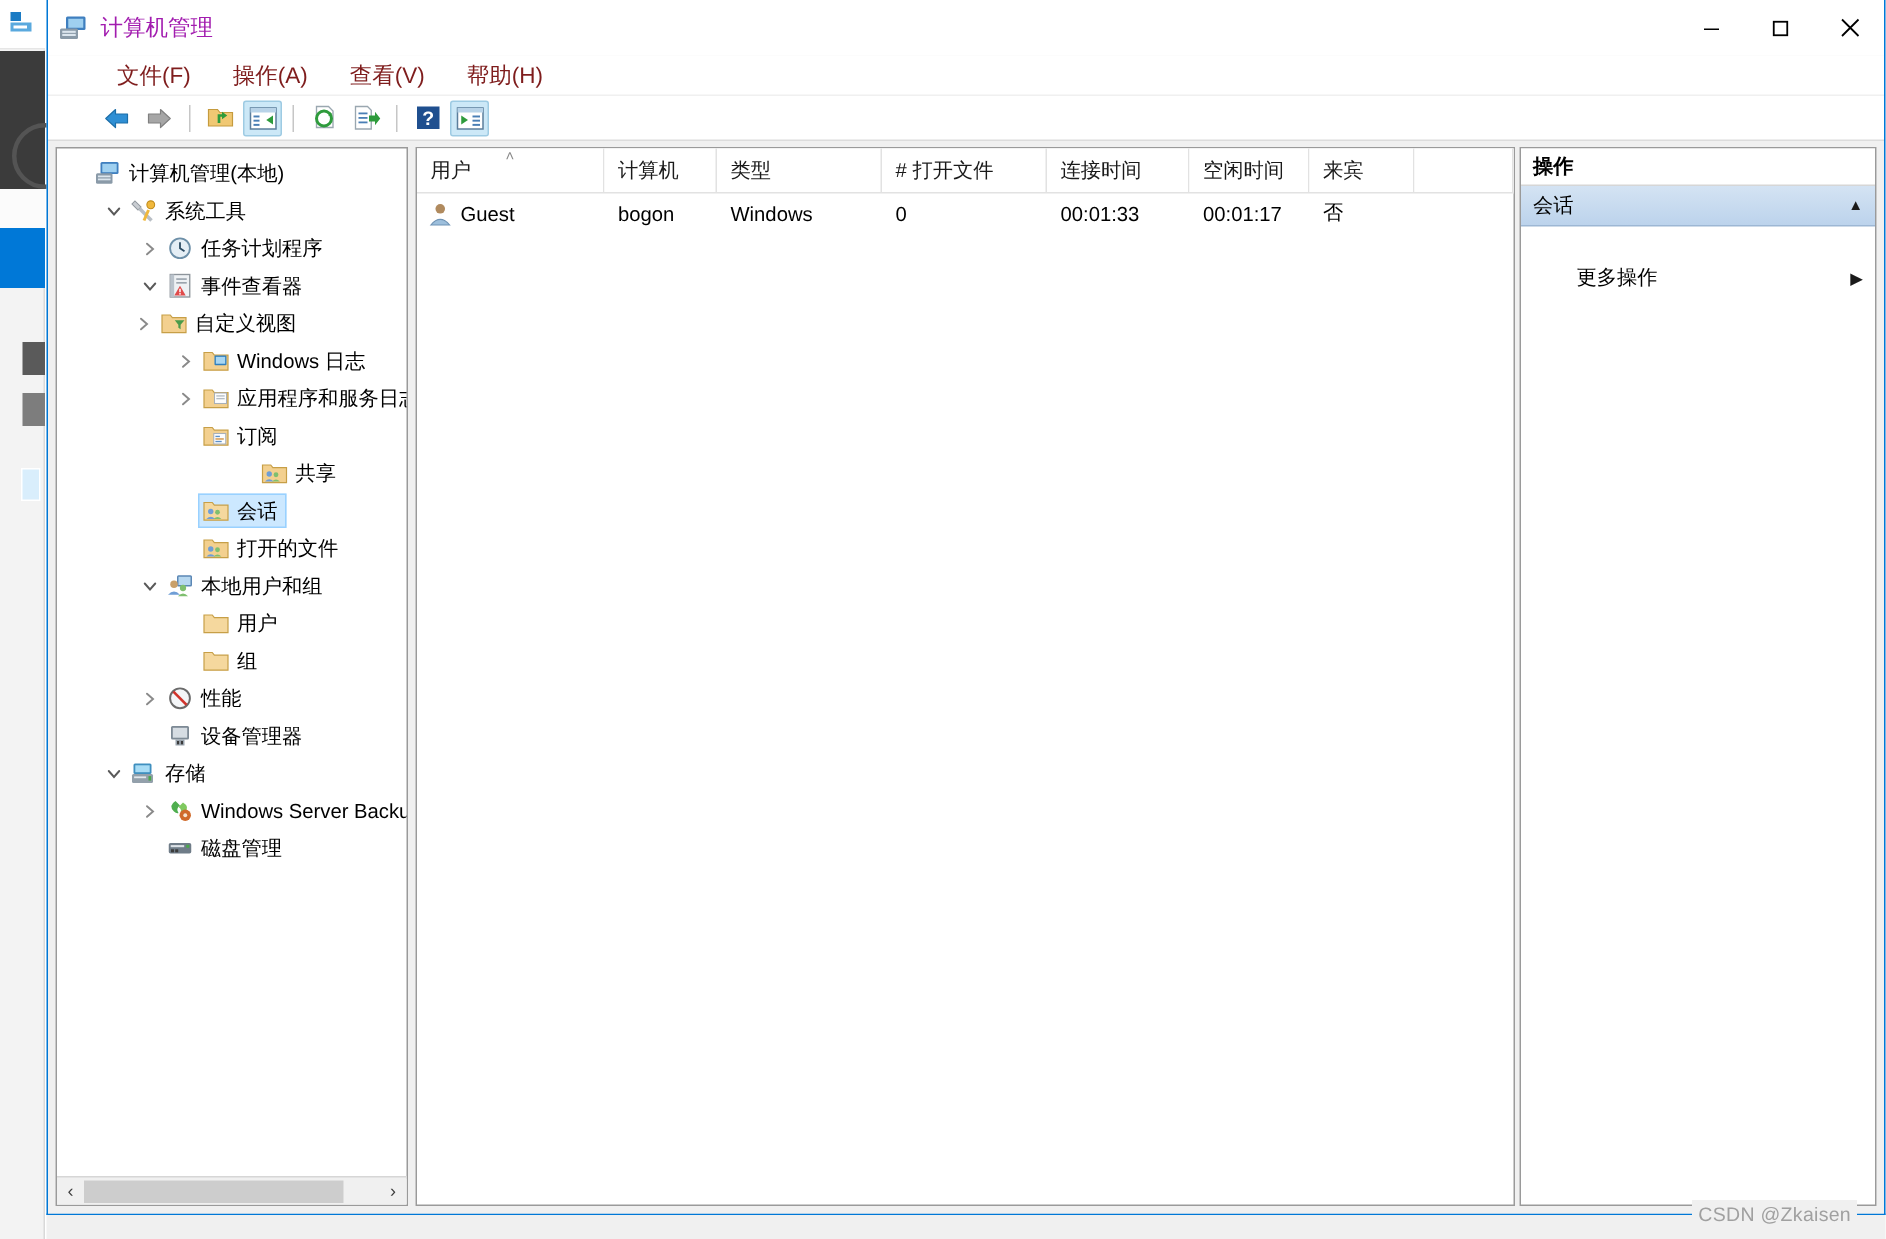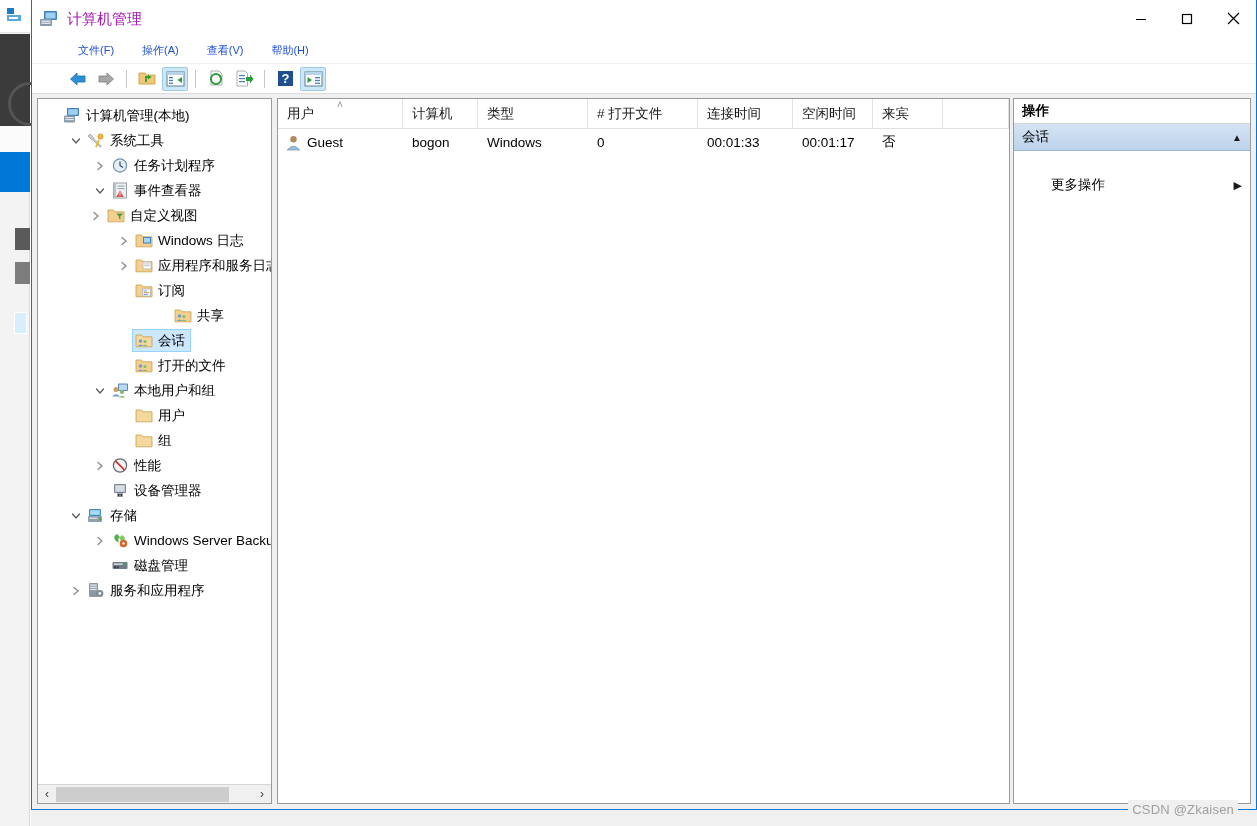--- a/index.html
+++ b/index.html
@@ -87,21 +87,21 @@
 
   
   .menubar {
     height: 27px; background: #ffffff;
     display: flex; align-items: center;
     padding-left: 36px;
     flex: 0 0 auto;
     border-bottom: 1px solid #f0f0f0;
   }
   .menuitem {
-    font-size: 11px; color: #1d4ed8;
+    font-size: 15px; color: #7f1d1d;
     padding: 3px 10px; margin-right: 8px;
     cursor: default;
   }
 
   
   .toolbar {
     height: 30px; background: #ffffff;
     display: flex; align-items: center;
     padding-left: 33px; gap: 2px;
     flex: 0 0 auto;
@@ -668,38 +668,20 @@
               <span class="ticon"><svg width="18" height="17" viewBox="0 0 18 17">
                   <rect x="1.5" y="5" width="15" height="7" rx="1.2" fill="#6f7c88"></rect>
                   <rect x="2.8" y="6.4" width="9" height="1.4" fill="#dde3e8"></rect>
                   <rect x="3" y="9.2" width="2" height="2" fill="#3b3b3b"></rect>
                   <rect x="5.8" y="9.2" width="2" height="2" fill="#3b3b3b"></rect>
                   <rect x="13.2" y="6.2" width="2" height="2" fill="#4aa84a"></rect>
                 </svg></span>
               <span class="tlabel">磁盘管理</span>
             </span>
           </div>
-          <div class="tnode" style="padding-left: 30px;">
-            <span class="expander">
-              <svg width="10" height="10" viewBox="0 0 10 10">
-                <path d="M3 1.5 L7 5 L3 8.5" stroke="#8a8a8a" stroke-width="1.3" fill="none" stroke-linecap="round"></path>
-              </svg>
-            </span>
-            <span class="tlabel-wrap">
-              <span class="ticon"><svg width="18" height="17" viewBox="0 0 18 17">
-                  <rect x="2" y="1" width="9" height="14" rx="1" fill="#8c98a3"></rect>
-                  <rect x="3.2" y="2.4" width="6.6" height="1.3" fill="#e2e8ed"></rect>
-                  <rect x="3.2" y="4.6" width="6.6" height="1.3" fill="#e2e8ed"></rect>
-                  <rect x="3.2" y="6.8" width="6.6" height="1.3" fill="#e2e8ed"></rect>
-                  <circle cx="12.8" cy="11.5" r="3.6" fill="#7f8b96"></circle>
-                  <circle cx="12.8" cy="11.5" r="1.4" fill="#eef1f4"></circle>
-                </svg></span>
-              <span class="tlabel">服务和应用程序</span>
-            </span>
-          </div>
         </div>
       <div class="hscrollbar">
         <div class="hs-arrow">‹</div>
         <div class="hs-track">
           <div class="hs-thumb"></div>
         </div>
         <div class="hs-arrow">›</div>
       </div>
     </div>
 

